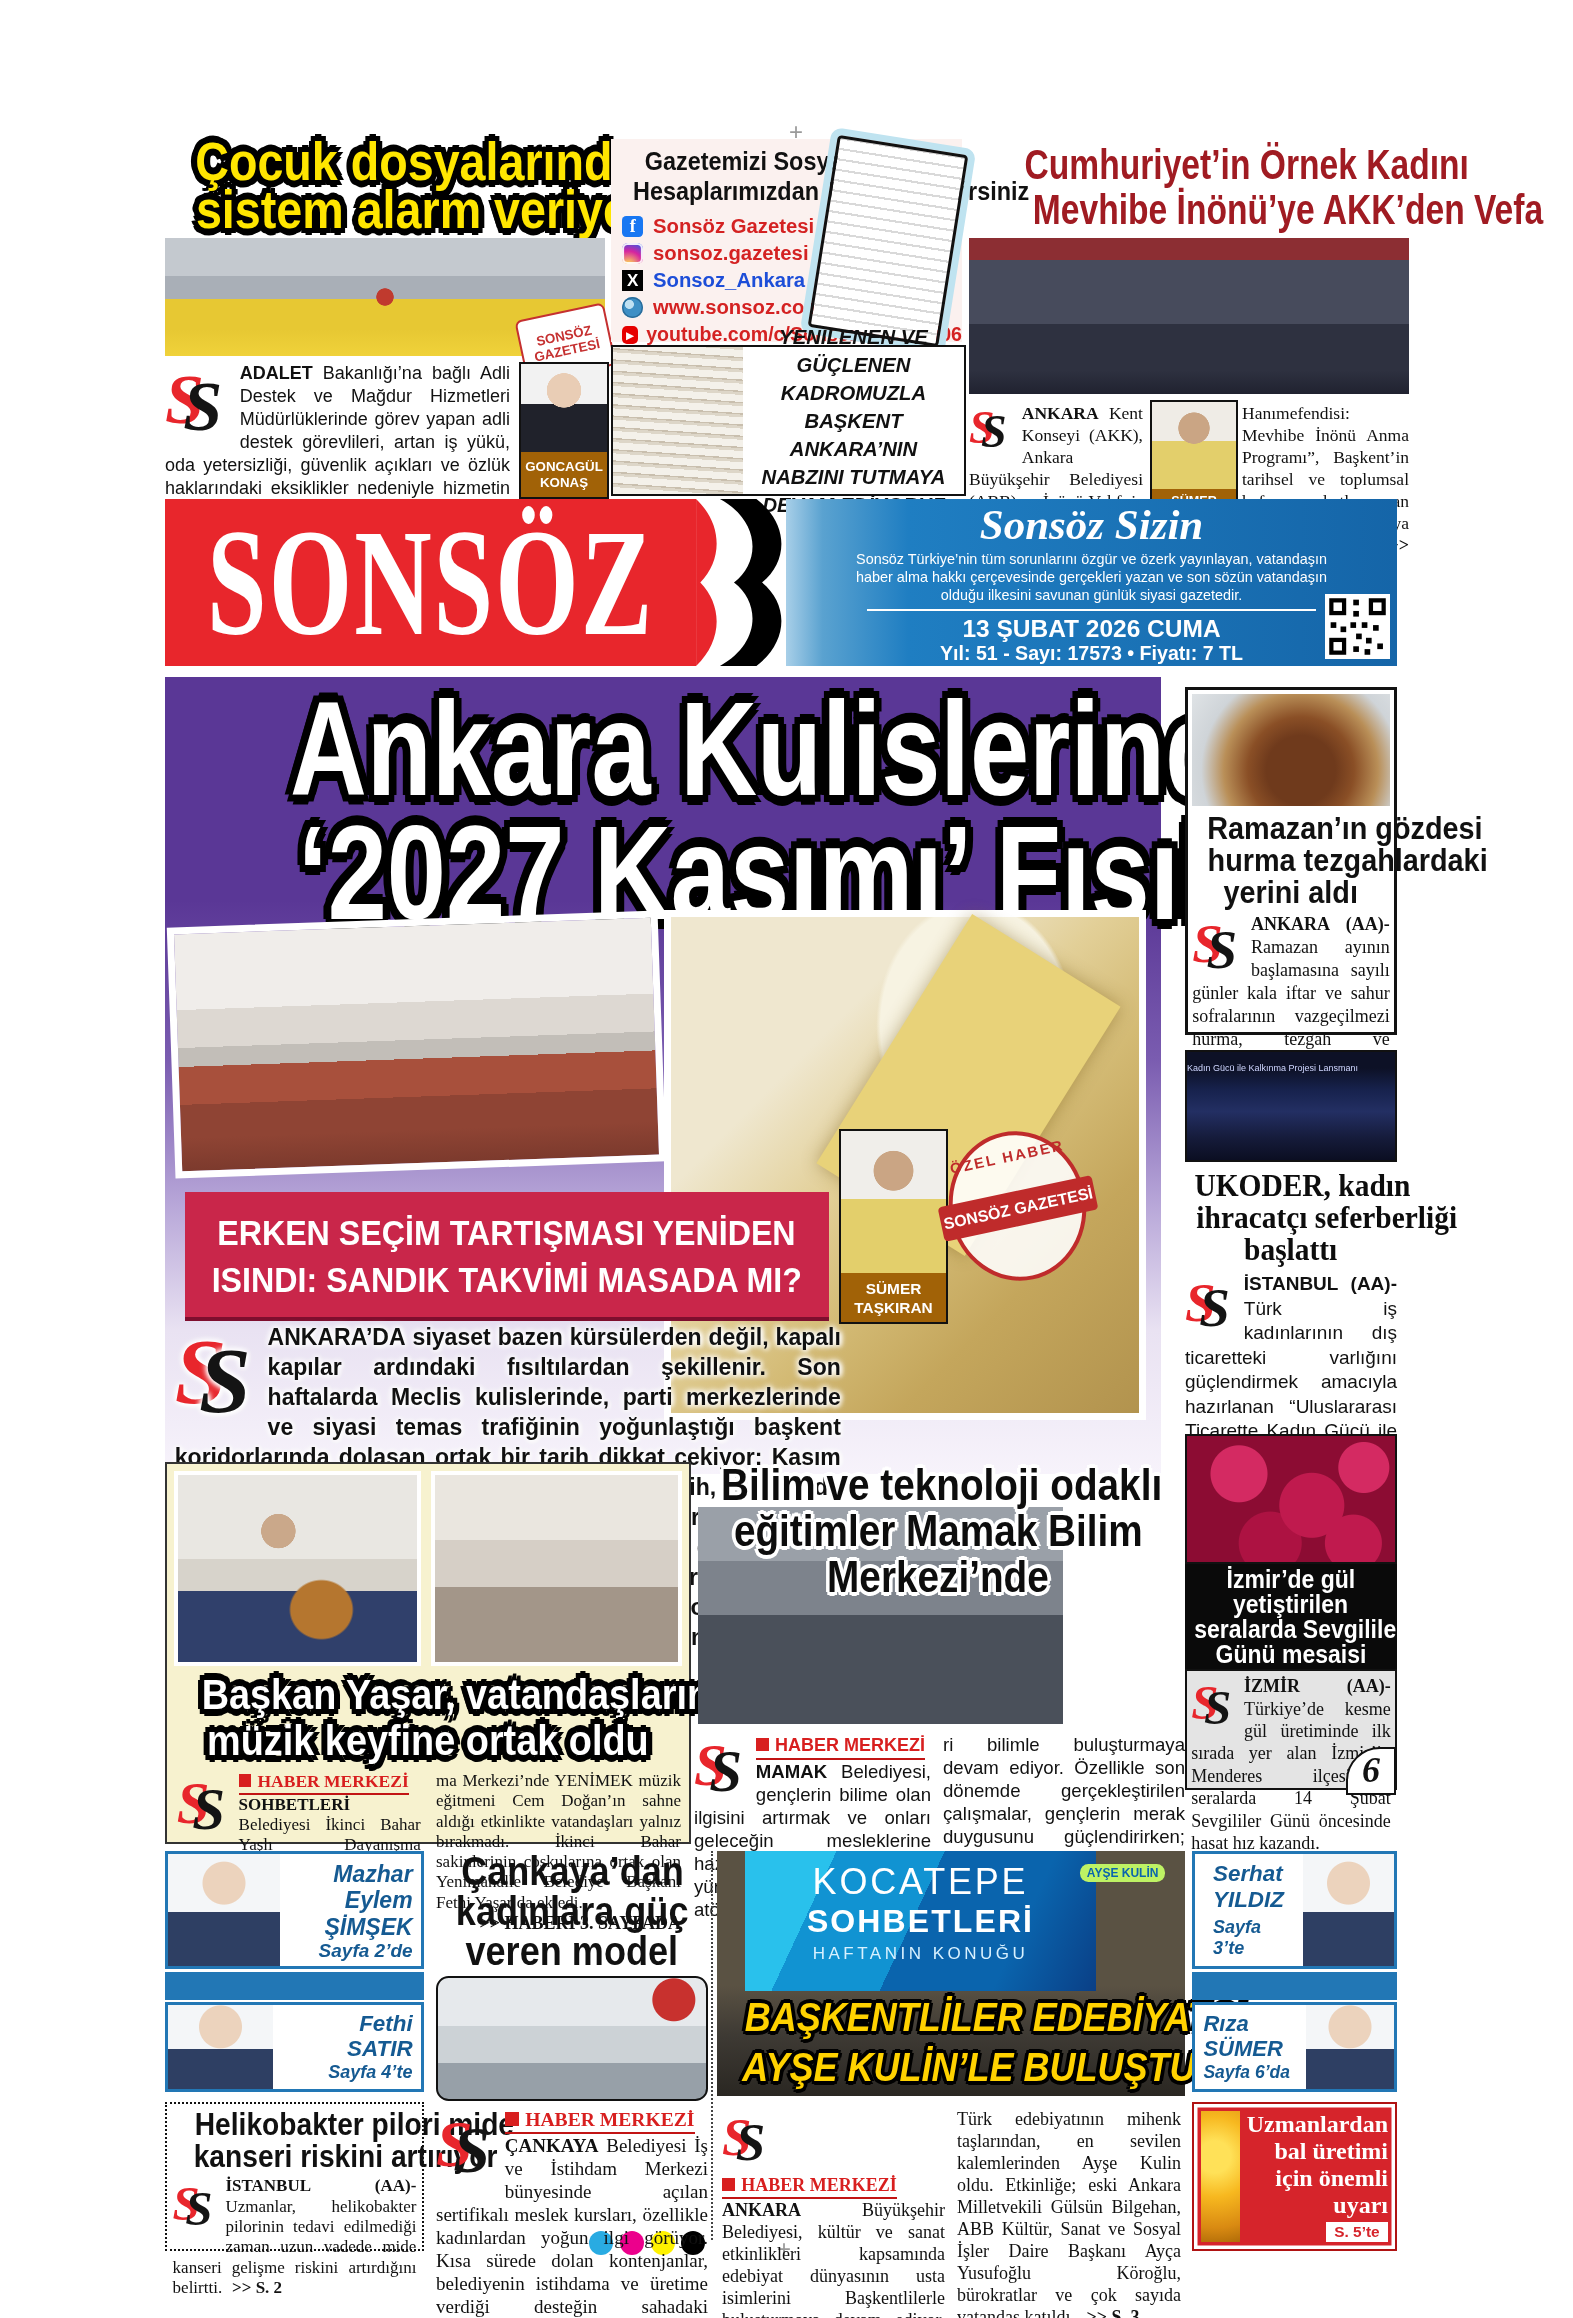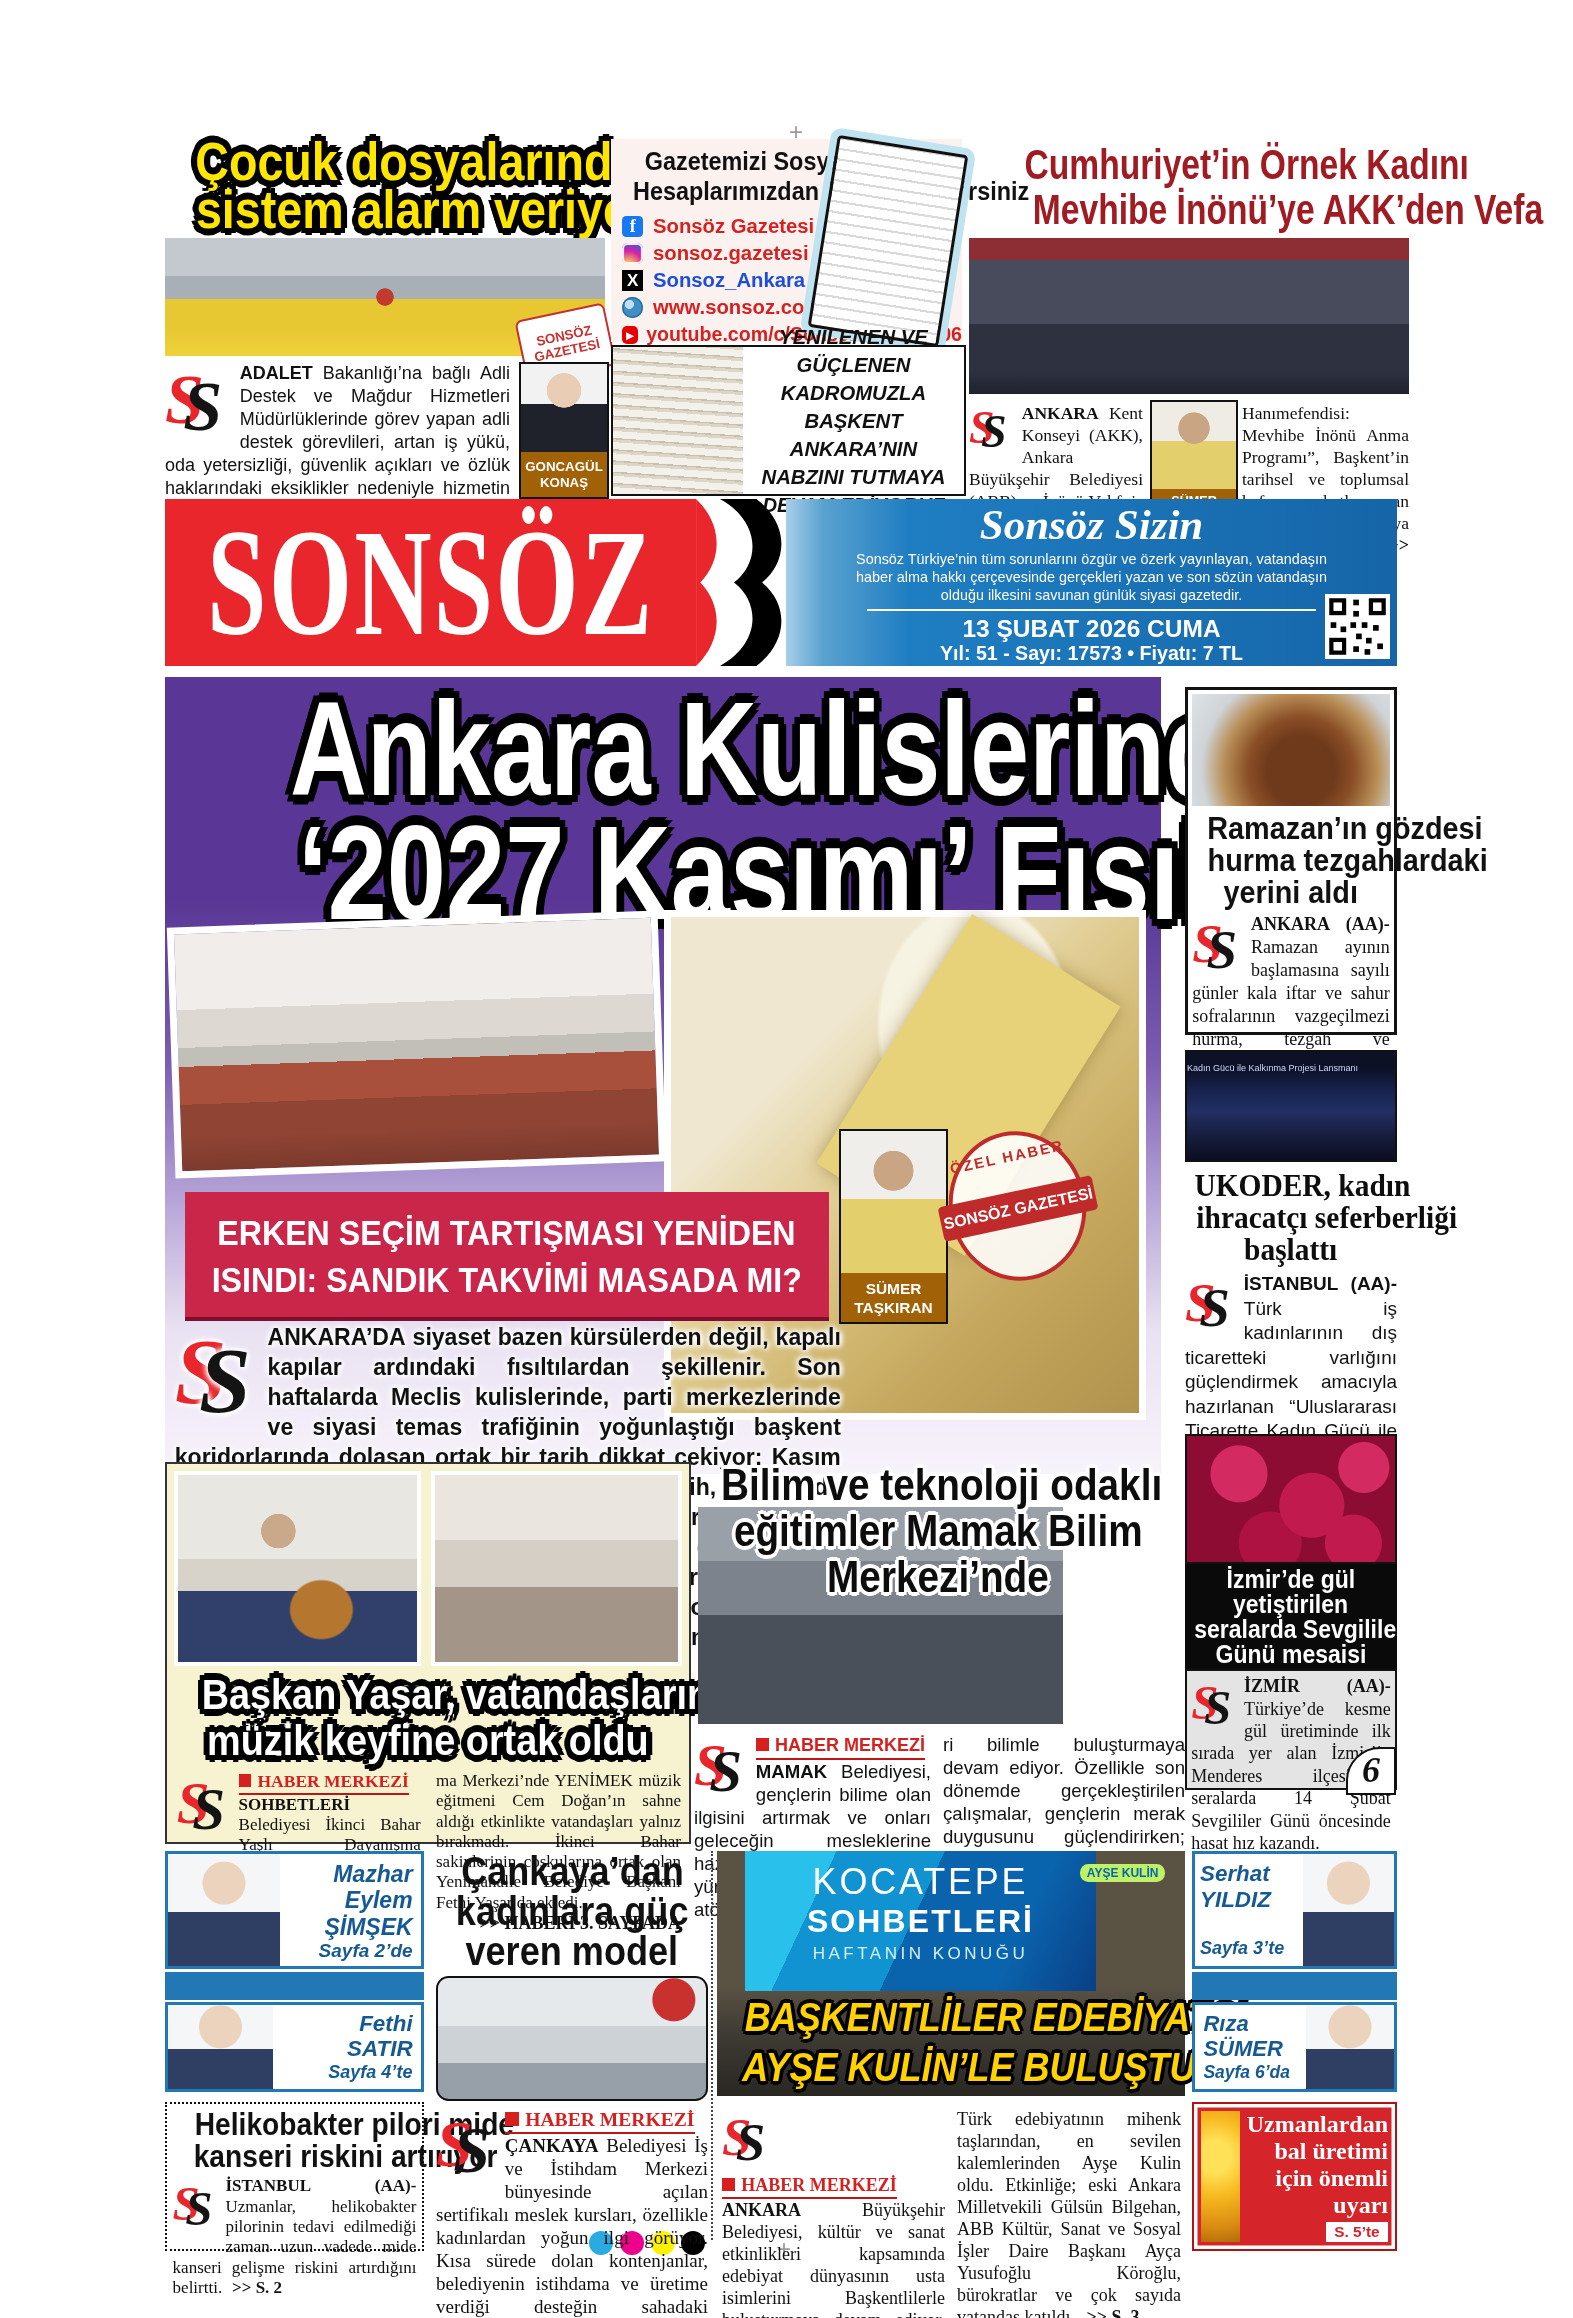--- a/index.html
+++ b/index.html
@@ -388,21 +388,21 @@
     </div>
     <div class="hm" style="font-size:18px"><span class="sq"></span><span>HABER MERKEZİ</span></div>
     <div><b>ANKARA</b><span> Büyükşehir Belediyesi, kültür ve sanat etkinlikleri kapsamında edebiyat dünyasının usta isimlerini Başkentlilerle buluşturmaya devam ediyor. “Kocatepe Sohbetleri”nin bu haftaki konuğu,</span></div>
   </div>
   <div class="abs just serif" style="left:957px;top:2108px;width:224px;font-size:18px;line-height:22px">
     <span>Türk edebiyatının mihenk taşlarından, en sevilen kalemlerinden Ayşe Kulin oldu. Etkinliğe; eski Ankara Milletvekili Gülsün Bilgehan, ABB Kültür, Sanat ve Sosyal İşler Daire Başkanı Ayça Yusufoğlu Köroğlu, bürokratlar ve çok sayıda vatandaş katıldı.</span>
     <span class="more" style="margin-left:7px">&gt;&gt; S. 3</span>
   </div>
 
   <div class="abs colbox" style="left:1192px;top:1851px;width:205px;height:118px">
-    <div style="flex:1;padding:7px 5px;display:flex;flex-direction:column;justify-content:space-between">
+    <div style="flex:1;padding:7px 18px;display:flex;flex-direction:column;justify-content:space-between">
       <div class="cname" style="font-size:22.4px"><span>Serhat</span><br><span>YILDIZ</span></div>
       <div class="cpage" style="font-size:18px">Sayfa 3’te</div>
     </div>
     <div class="ph portrait" style="width:91px"></div>
   </div>
   <div class="abs" style="left:1192px;top:1972px;width:205px;height:28px;background:#2277b5"></div>
   <div class="abs colbox" style="left:1192px;top:2002px;width:205px;height:90px">
     <div style="flex:1;padding:5.6px 8.4px;display:flex;flex-direction:column;justify-content:space-between">
       <div class="cname" style="font-size:22px"><span>Rıza</span><br><span>SÜMER</span></div>
       <div class="cpage" style="font-size:17.5px">Sayfa 6’da</div>

